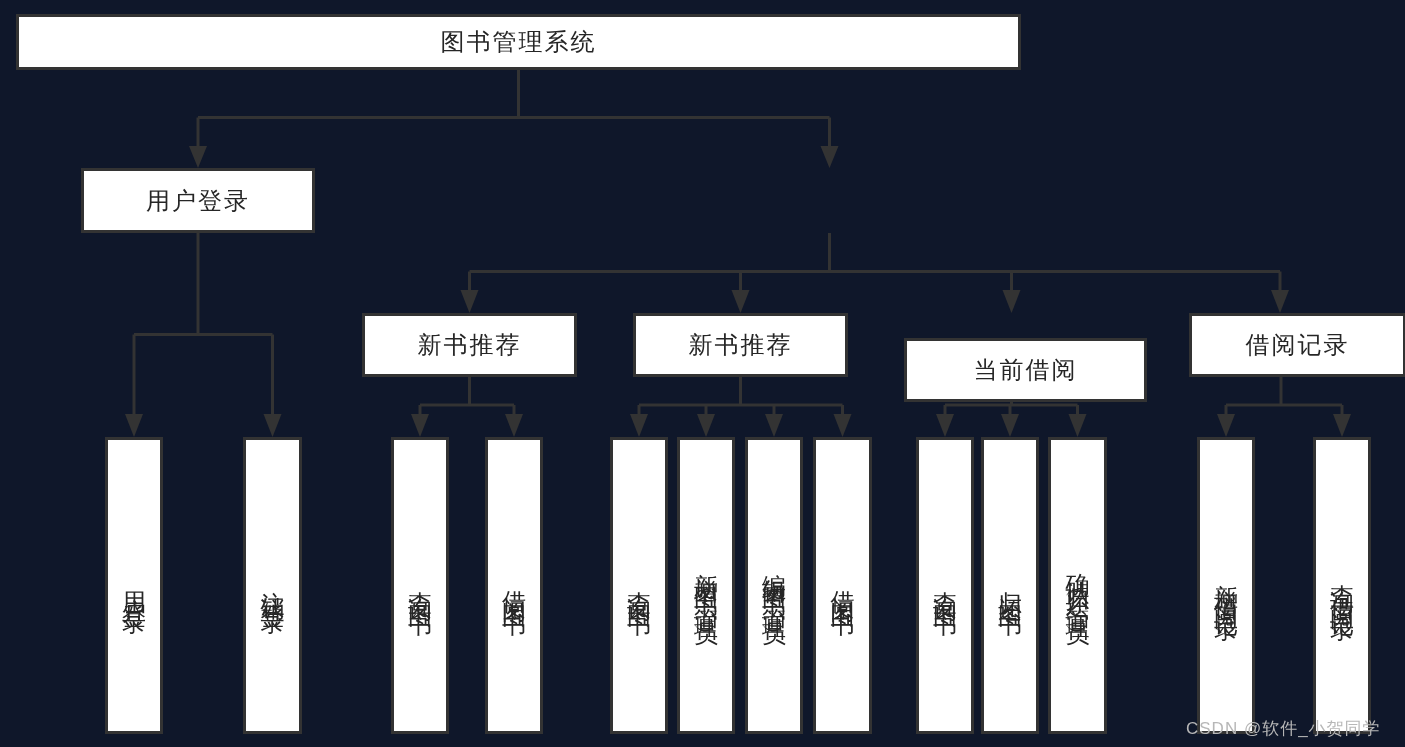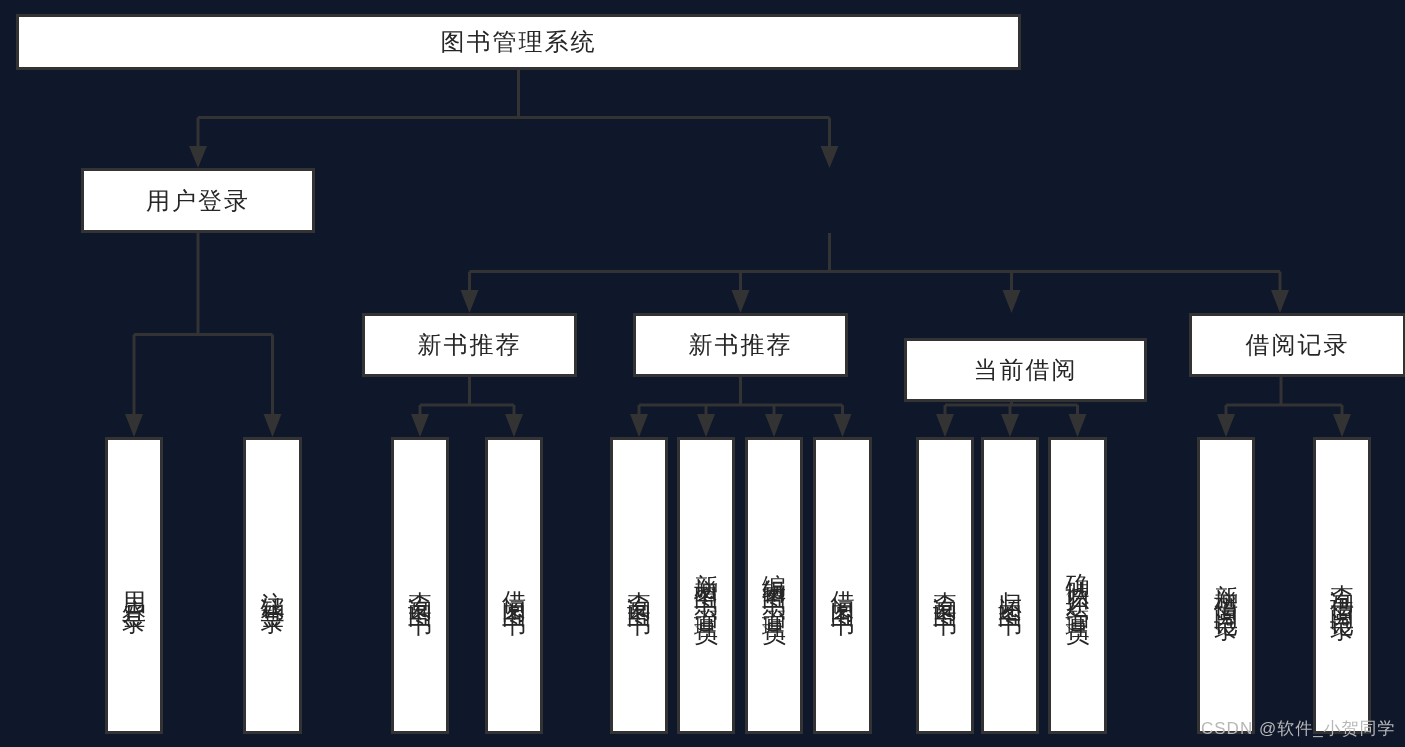--- a/index.html
+++ b/index.html
@@ -18,21 +18,21 @@
   }
   .vnode .vtext {
     writing-mode:vertical-rl; text-orientation:mixed;
     font-size:24px; letter-spacing:7px; line-height:1; color:#262626;
   }
   svg.connectors { position:absolute; left:0; top:0; width:1405px; height:747px; }
   svg.connectors path { stroke:#333333; stroke-width:3; fill:none; }
   svg.connectors polygon { fill:#333333; stroke:none; }
   .watermark {
     position:absolute; left:1186px; top:717px; font-size:17px;
-    color:#b7b7b7; letter-spacing:1px; white-space:nowrap;margin-left:15px;
+    color:#b7b7b7; letter-spacing:1px; white-space:nowrap;
   }
 </style>
 </head>
 <body>
 
 <div class="canvas">
 
   <svg class="connectors" viewBox="0 0 1405 747" xmlns="http://www.w3.org/2000/svg">
 
     <g>

